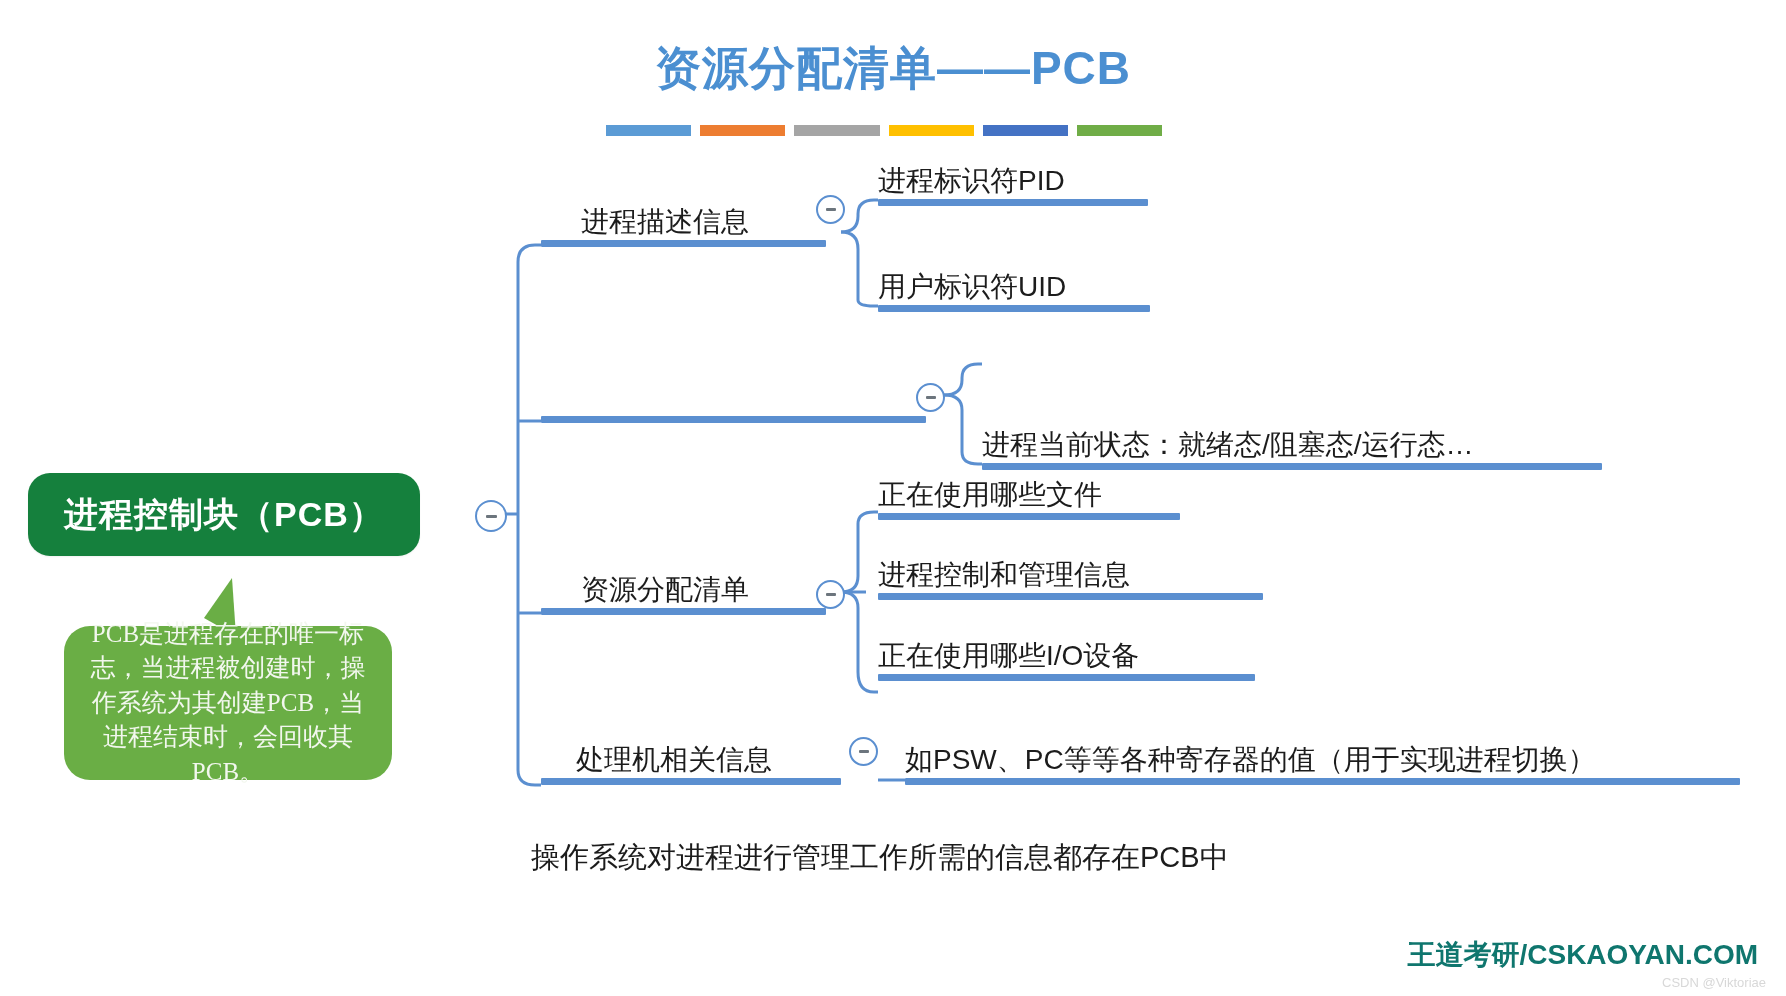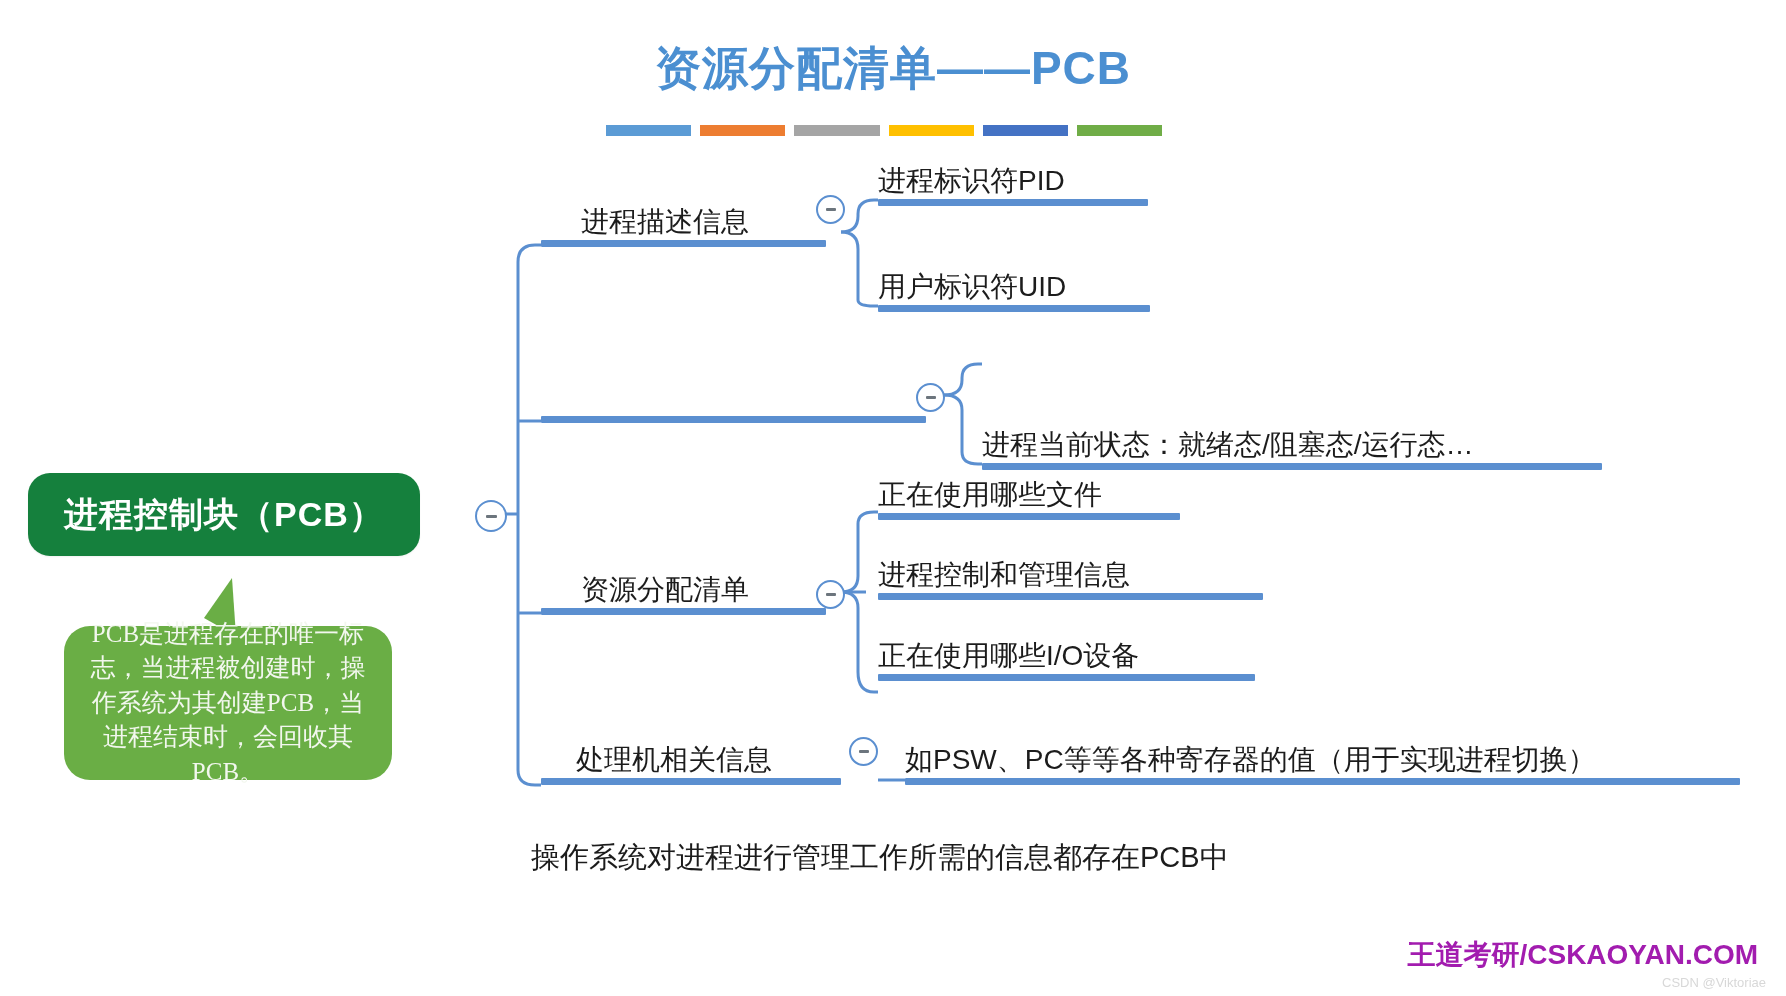--- a/index.html
+++ b/index.html
@@ -215,16 +215,16 @@
     <svg class="tailsvg" viewBox="0 0 328 120" xmlns="http://www.w3.org/2000/svg">
       <path d="M140 40 L168 0 L172 58 Z" fill="#6AAE45"></path>
     </svg>
     <div class="body" style="background: rgb(106, 174, 69);">
       <div class="ctext" style="color: rgb(242, 247, 238);">PCB是进程存在的唯一标志，当进程被创建时，操作系统为其创建PCB，当进程结束时，会回收其PCB。</div>
     </div>
   </div>
 
   <div class="bottom-note">操作系统对进程进行管理工作所需的信息都存在PCB中</div>
 
-  <div class="brand" style="color: #a21caf;">王道考研/CSKAOYAN.COM</div>
+  <div class="brand" style="color: #0f766e;">王道考研/CSKAOYAN.COM</div>
   <div class="watermark">CSDN @Viktoriae</div>
 
 </div>
 
 </body></html>

